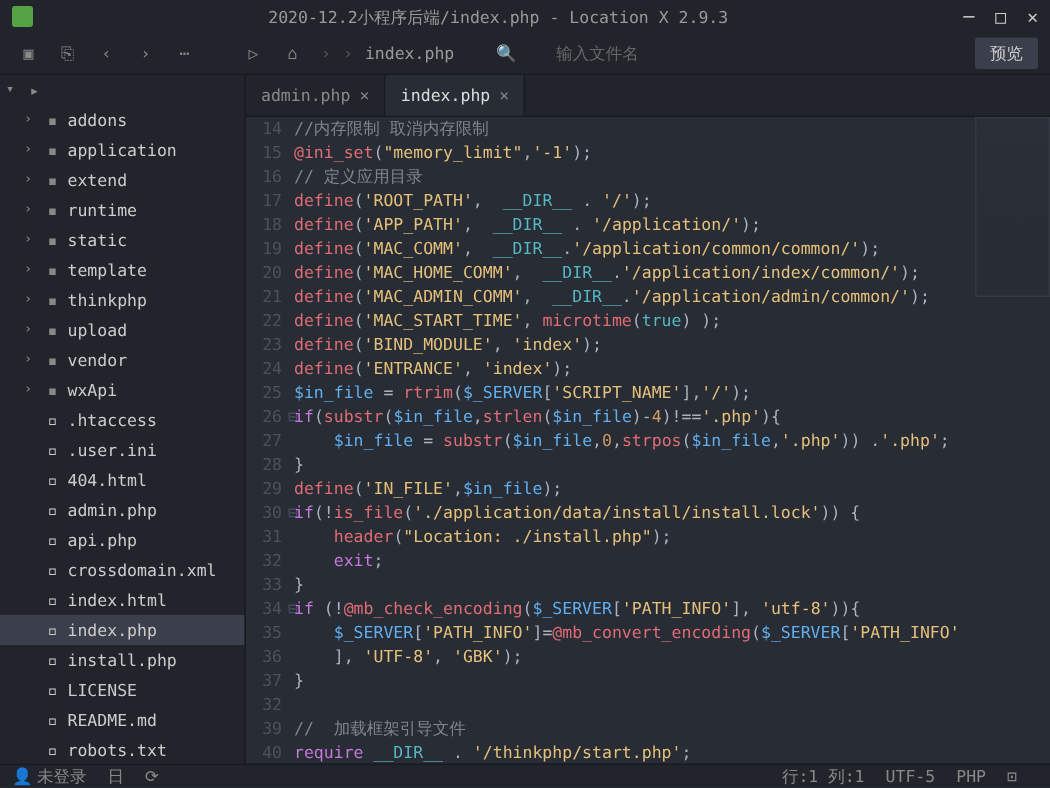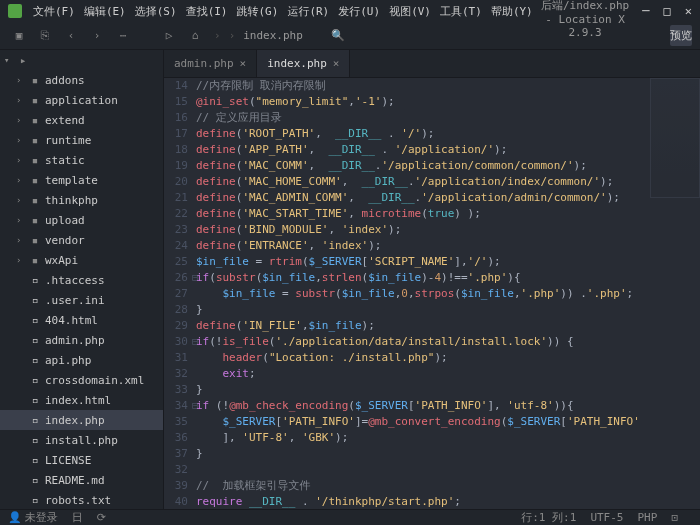--- a/index.html
+++ b/index.html
@@ -10,21 +10,21 @@
 .titlebar .menus span{padding:0 3px;cursor:default}
 .titlebar .title{flex:1;text-align:center;color:#999}
 .titlebar .winctrl{display:flex;gap:14px;margin-left:8px}
 .titlebar .winctrl span{cursor:default;font-size:12px}
 .toolbar{height:28px;background:#21252b;display:flex;align-items:center;padding:0 8px;border-bottom:1px solid #181a1f}
 .toolbar .iconbtn{width:22px;height:22px;display:flex;align-items:center;justify-content:center;color:#888;margin-right:4px}
 .toolbar .crumb{color:#999;padding:0 4px}
 .toolbar .crumb.sep{color:#555}
 .toolbar .searchbox{width:100px;color:#666;padding:0 6px;margin-left:12px}
 .toolbar .spacer{flex:1}
-.toolbar .preview{background:#3a3f4b;color:#ccc;padding:3px 0;border-radius:2px}
+.toolbar .preview{background:#3a3f4b;color:#ccc;padding:3px 10px;border-radius:2px}
 .main{display:flex;height:459px}
 .sidebar{width:164px;background:#21252b;overflow:hidden;border-right:1px solid #181a1f}
 .tree-row{display:flex;align-items:center;height:20px;padding-left:4px;color:#ccc;white-space:nowrap}
 .tree-row.root{font-weight:bold}
 .tree-row.sel{background:#3a3f4b}
 .tree-row .arrow{width:12px;color:#888;font-size:9px}
 .tree-row .ficon{width:14px;margin-right:3px;text-align:center}
 .folder{color:#888}
 .editor{flex:1;display:flex;flex-direction:column;position:relative}
 .tabs{height:28px;background:#21252b;display:flex;border-bottom:1px solid #181a1f}
@@ -46,32 +46,20 @@
 .c-num{color:#d19a66}
 .statusbar{height:16px;background:#21252b;display:flex;align-items:center;padding:0 8px;color:#888;border-top:1px solid #181a1f;font-size:10px}
 .statusbar .sitem{margin-right:14px;display:flex;align-items:center;gap:3px}
 .statusbar .spacer{flex:1}
 </style>
 </head>
 <body>
 
 <div class="titlebar">
   <div class="logo"></div>
-  <div class="menus">
-      <span>文件(F)</span>
-      <span>编辑(E)</span>
-      <span>选择(S)</span>
-      <span>查找(I)</span>
-      <span>跳转(G)</span>
-      <span>运行(R)</span>
-      <span>发行(U)</span>
-      <span>视图(V)</span>
-      <span>工具(T)</span>
-      <span>帮助(Y)</span>
-    </div>
   <div class="title"><span>2020-12.2小程序后端/index.php</span> - <span>Location X 2.9.3</span></div>
   <div class="winctrl">
     <span>─</span>
     <span>□</span>
     <span>✕</span>
   </div>
 </div>
 
 <div class="toolbar">
   <div class="iconbtn">▣</div>
@@ -79,20 +67,21 @@
   <div class="iconbtn">‹</div>
   <div class="iconbtn">›</div>
   <div class="iconbtn">⋯</div>
   <div style="width:20px"></div>
   <div class="iconbtn">▷</div>
   <div class="iconbtn">⌂</div>
   <span class="crumb sep">›</span>
   <span class="crumb sep">›</span>
   <span class="crumb">index.php</span>
   <div class="iconbtn" style="margin-left:20px">🔍</div>
+  <div class="searchbox">输入文件名</div>
   <div class="spacer"></div>
   <div class="preview">预览</div>
 </div>
 
 <div class="main">
   <div class="sidebar">
     <div class="tree-row root">
       <span class="arrow">▾</span>
         <span class="ficon folder">▸</span>
     </div>

